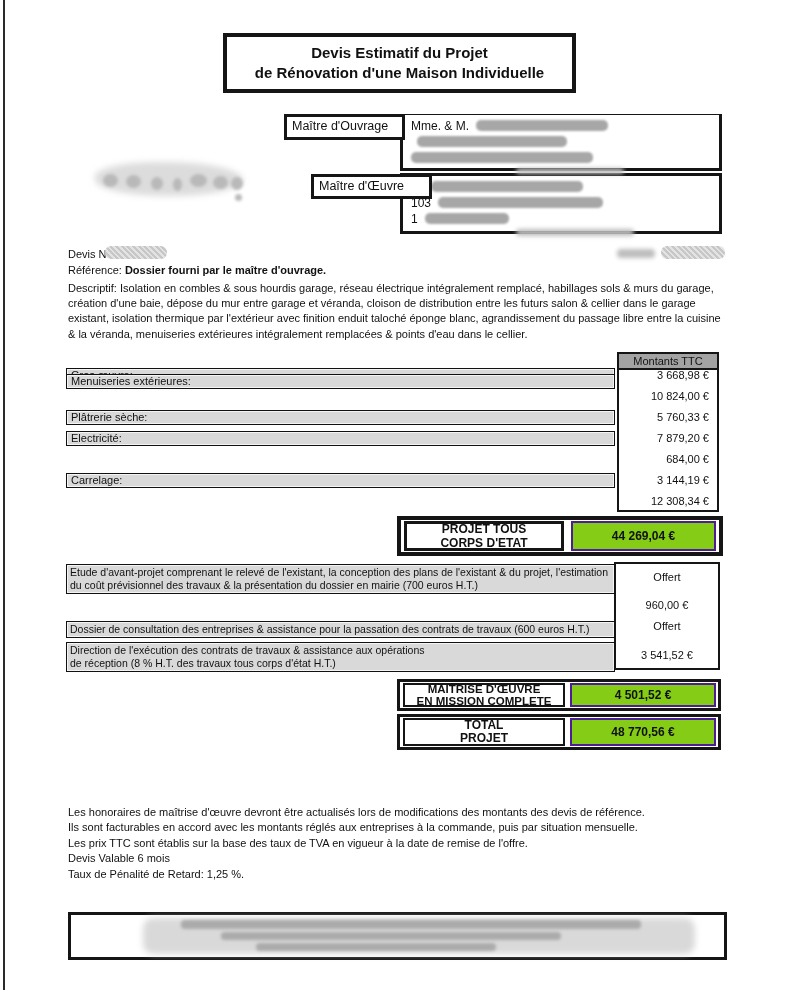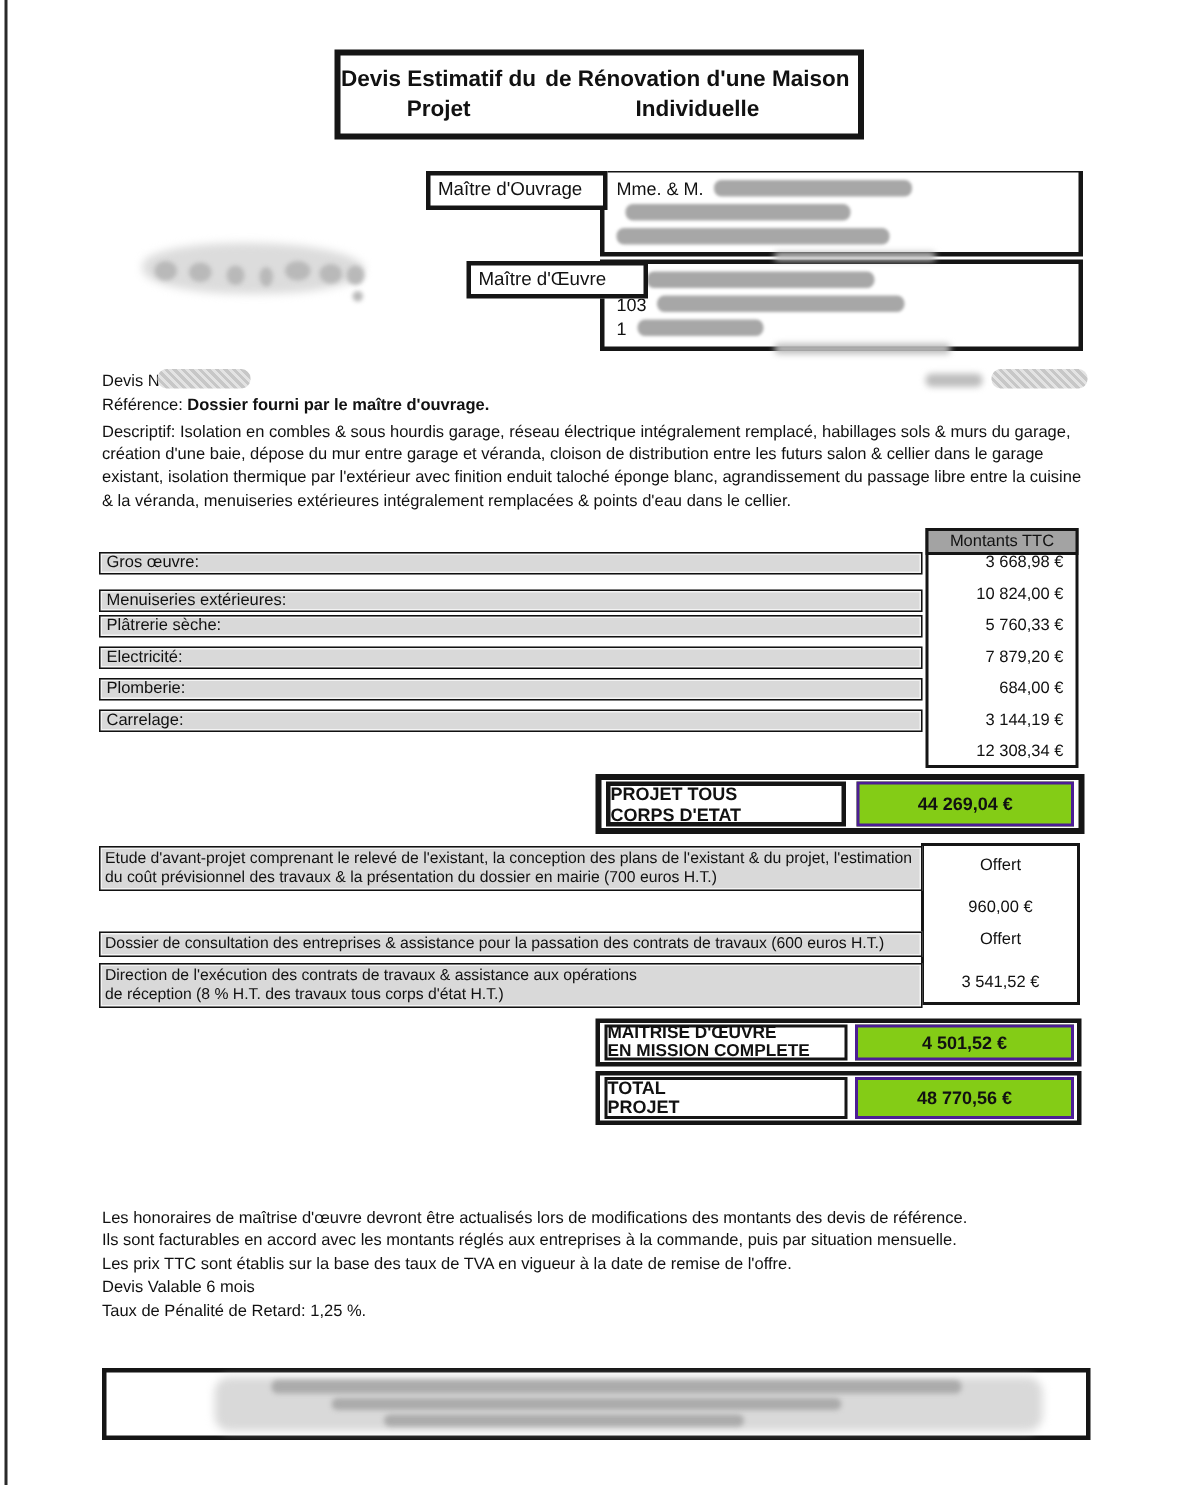--- a/index.html
+++ b/index.html
@@ -5,21 +5,21 @@
   html,body{margin:0;padding:0;background:#fff;}
   .page{
     position:relative;width:795px;height:990px;background:#ffffff;overflow:hidden;
     font-family:"Liberation Sans","DejaVu Sans",sans-serif;color:#111;
   }
   .scan-edge{position:absolute;left:3px;top:0;width:2px;height:990px;background:#2a2a2a;}
 
   
   .title-box{
     position:absolute;left:223px;top:33px;width:345px;height:52px;
-    border:4px solid #151515;display:flex;justify-content:center;align-items:center;
+    border:4px solid #151515;display:flex;flex-direction:column;justify-content:center;align-items:center;
     font-weight:bold;font-size:15px;line-height:20px;text-align:center;
   }
 
   
   .logo-redaction{position:absolute;left:95px;top:156px;width:148px;height:52px;}
   .logo-redaction .halo{position:absolute;left:0;top:6px;width:148px;height:34px;background:#dcdcdc;border-radius:45% 55% 50% 50%;filter:blur(3px);}
   .logo-redaction i{position:absolute;width:15px;height:13px;background:#b9b9b9;border-radius:50%;filter:blur(1.5px);}
 
   
   .party-label{
@@ -49,21 +49,21 @@
   
   .t-colbox{position:absolute;left:617px;top:352px;width:98px;height:156px;border:2px solid #151515;background:#fff;}
   .t-header{position:absolute;left:617px;top:352px;width:98px;height:14px;border:2px solid #151515;background:#a3a3a3;
     font-size:11px;text-align:center;line-height:14px;z-index:2;}
   .t-bar{position:absolute;left:66px;width:543px;height:13px;background:#d9d9d9;border:1px solid #111;
     font-size:11px;line-height:13px;padding-left:4px;box-shadow:inset 0 0 0 1px #f4f4f4;}
   .t-amount{position:absolute;left:617px;width:92px;height:15px;font-size:11px;line-height:15px;text-align:right;z-index:3;}
 
   
   .sum-outer{position:absolute;left:397px;width:318px;border:4px solid #151515;background:#fff;}
-  .sum-label{position:absolute;border:3px solid #151515;display:flex;flex-direction:column;justify-content:center;align-items:flex-start;
+  .sum-label{position:absolute;border:3px solid #151515;display:flex;flex-direction:column;justify-content:center;align-items:center;
     font-weight:bold;font-size:12px;line-height:14px;text-align:center;background:#fff;}
   .sum-amount{position:absolute;border:2px solid #4c1d95;display:flex;justify-content:center;align-items:center;
     font-weight:bold;font-size:12px;background:#84cc16;}
 
   
   .s-bar{position:absolute;left:66px;width:541px;background:#d9d9d9;border:1px solid #111;
     font-size:10.5px;line-height:13px;padding:1px 3px;box-shadow:inset 0 0 0 1px #f4f4f4;}
   .s-colbox{position:absolute;left:614px;top:562px;width:102px;height:104px;border:2px solid #151515;background:#fff;}
   .s-value{position:absolute;left:614px;width:106px;height:14px;font-size:11px;line-height:14px;text-align:center;z-index:2;}
 
@@ -136,30 +136,29 @@
     <span>Descriptif:</span>
     <span>Isolation en combles &amp; sous hourdis garage, réseau électrique intégralement remplacé, habillages sols &amp; murs du garage, création d'une baie, dépose du mur entre garage et véranda, cloison de distribution entre les futurs salon &amp; cellier dans le garage existant, isolation thermique par l'extérieur avec finition enduit taloché éponge blanc, agrandissement du passage libre entre la cuisine &amp; la véranda, menuiseries extérieures intégralement remplacées &amp; points d'eau dans le cellier.</span>
   </div>
 
   <div class="t-colbox"></div>
   <div class="t-header">Montants TTC</div>
 
   <div class="t-bar" style="top:368px">Gros œuvre:</div>
   <div class="t-amount" style="top:368px">3 668,98 €</div>
 
-  <div class="t-bar" style="top:393px">Menuiseries extérieures:</div>
+  <div class="t-bar" style="top:374px">Menuiseries extérieures:</div>
   <div class="t-amount" style="top:389px">10 824,00 €</div>
 
   <div class="t-bar" style="top:410px">Plâtrerie sèche:</div>
   <div class="t-amount" style="top:410px">5 760,33 €</div>
 
   <div class="t-bar" style="top:431px">Electricité:</div>
   <div class="t-amount" style="top:431px">7 879,20 €</div>
 
-  <div class="t-bar" style="top:452px">Plomberie:</div>
   <div class="t-amount" style="top:452px">684,00 €</div>
 
   <div class="t-bar" style="top:473px">Carrelage:</div>
   <div class="t-amount" style="top:473px">3 144,19 €</div>
 
   <div class="t-amount" style="top:494px">12 308,34 €</div>
 
   <div class="sum-outer" style="top:516px;height:32px"></div>
   <div class="sum-label" style="left:404px;top:521px;width:154px;height:24px">
     <div>PROJET TOUS</div>

